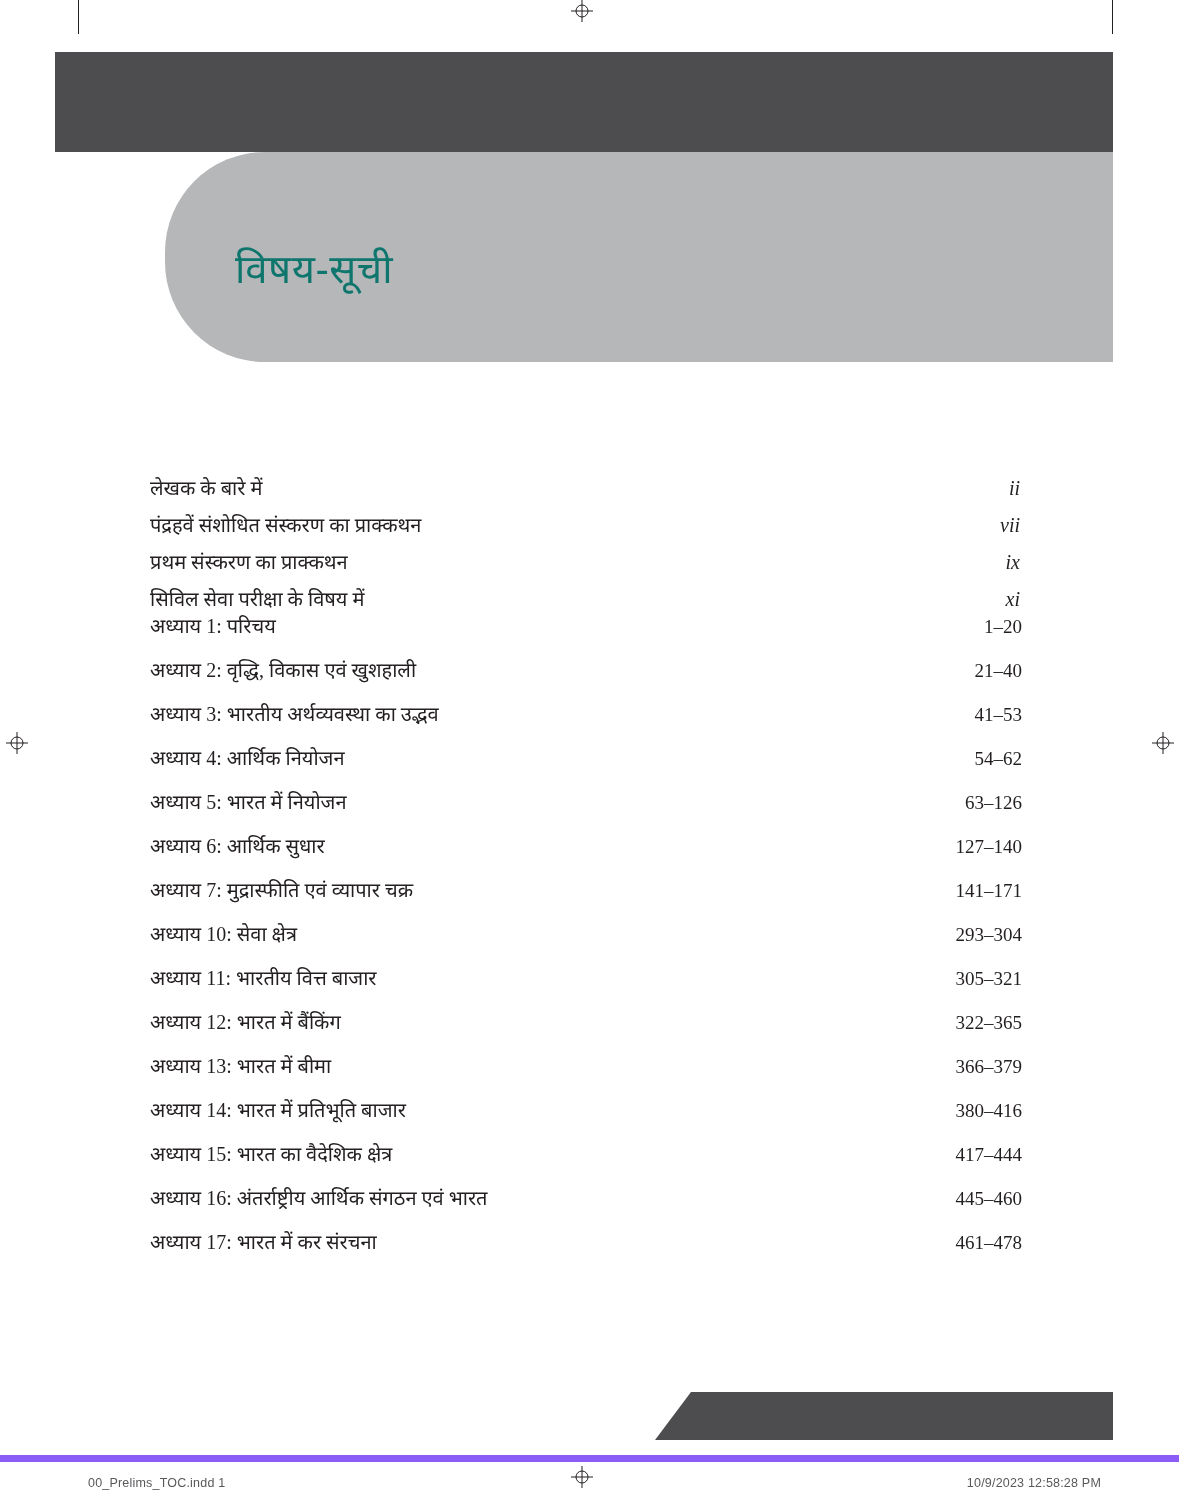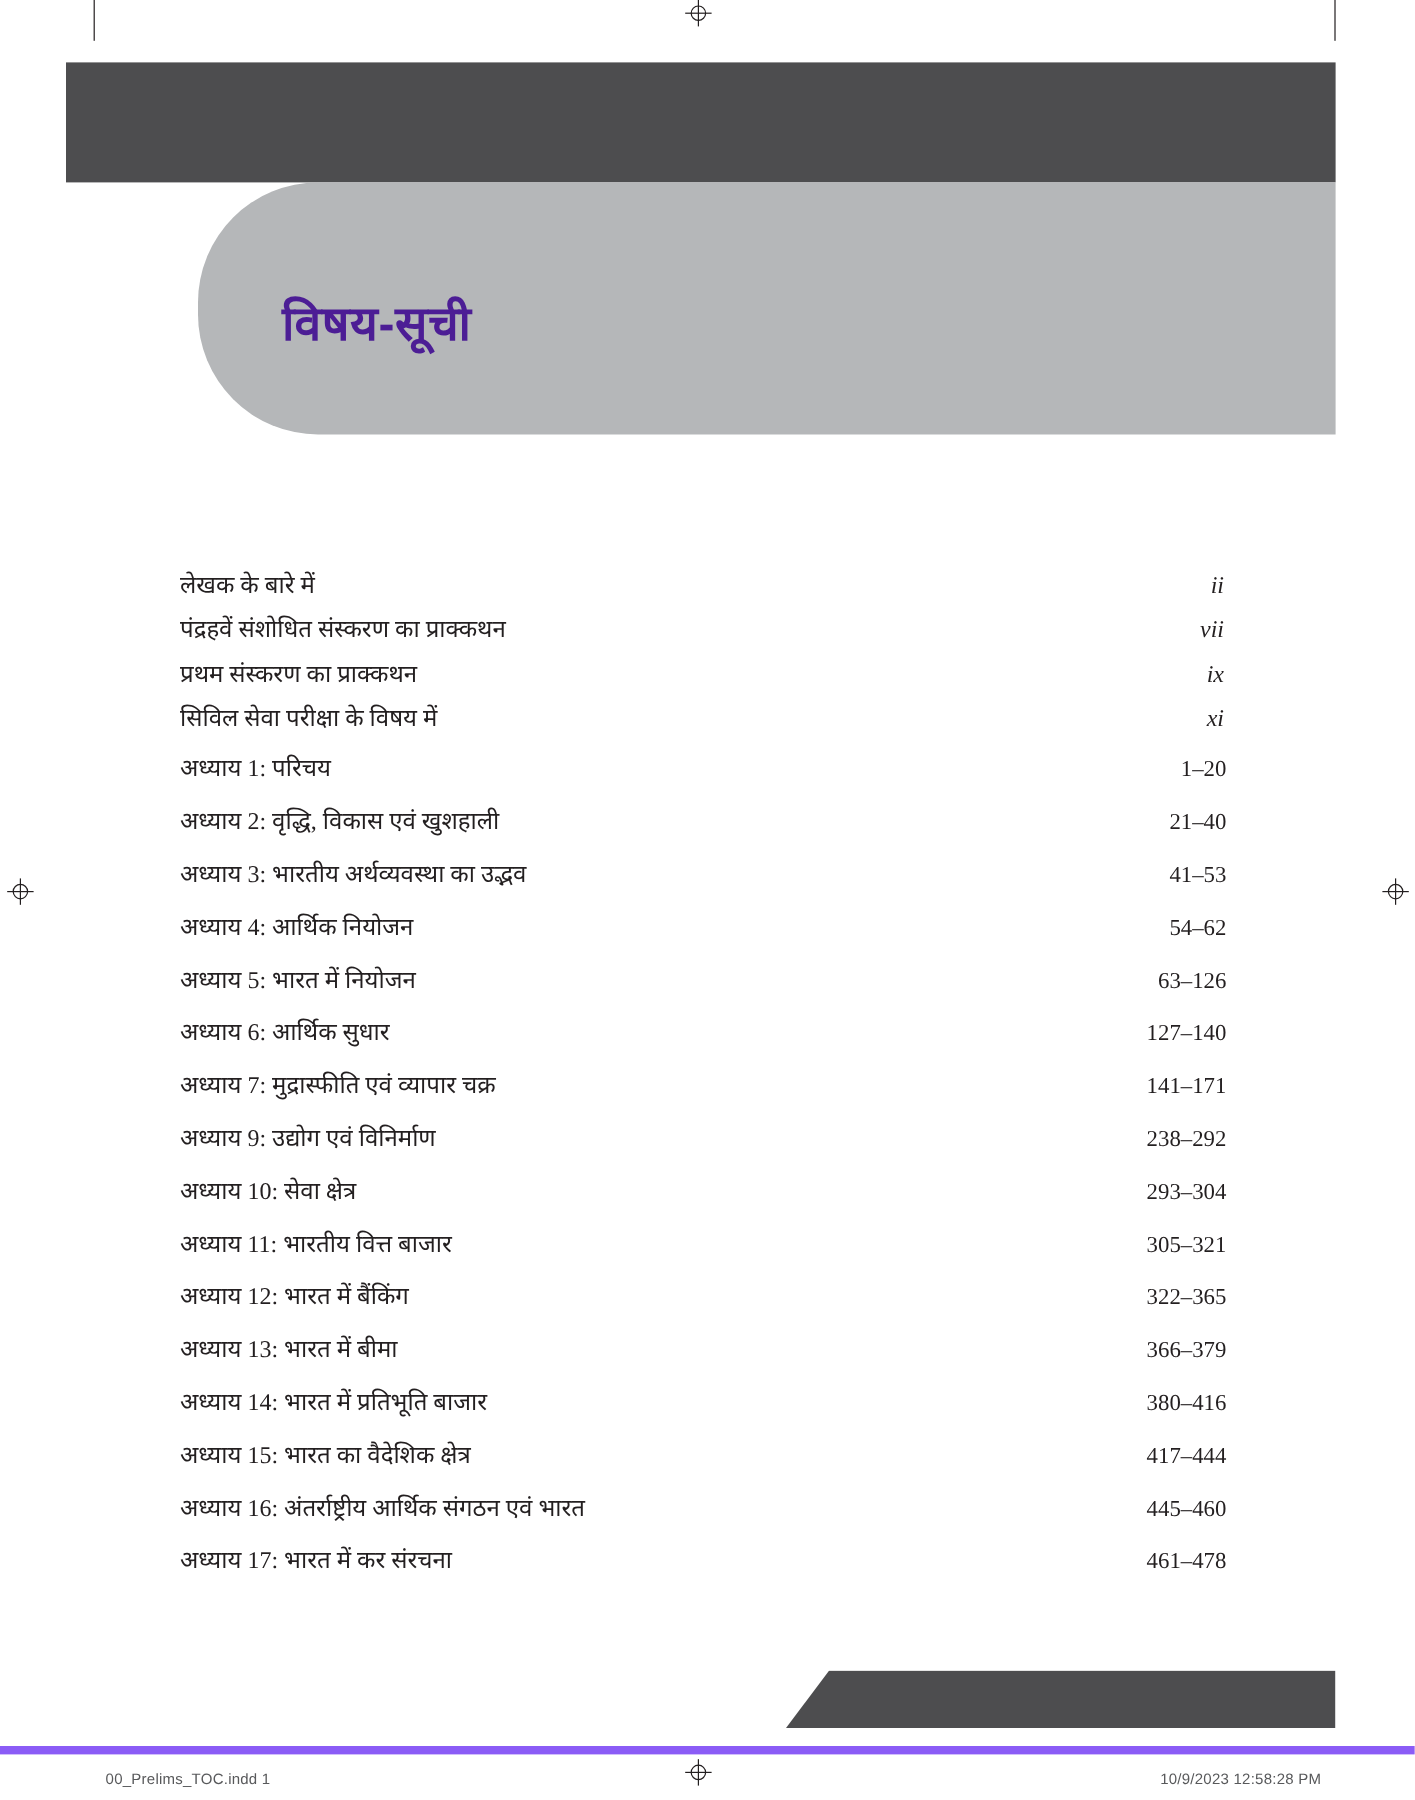--- a/index.html
+++ b/index.html
@@ -76,23 +76,23 @@
     background: #b5b7b9;
     border-top-left-radius: 100px;
     border-bottom-left-radius: 100px;
   }
   .banner-title {
     position: absolute;
     left: 235px;
     top: 213px;
     font-family: "Liberation Sans", "DejaVu Sans", sans-serif;
     font-size: 40px;
-    font-weight: bold;
+    font-weight: normal;
     letter-spacing: 0.5px;
-    color: #4c1d95;
+    color: #0f766e;
   }
 
   
   .banner-dark-bottom {
     position: absolute;
     left: 655px;
     top: 1392px;
     width: 458px;
     height: 48px;
     background: #4d4d4f;
@@ -191,21 +191,21 @@
     <span class="toc-page roman">ii</span>
   </div>
   <div class="toc-row front">
     <span class="toc-label">पंद्रहवें संशोधित संस्करण का प्राक्कथन</span>
     <span class="toc-page roman">vii</span>
   </div>
   <div class="toc-row front">
     <span class="toc-label">प्रथम संस्करण का प्राक्कथन</span>
     <span class="toc-page roman">ix</span>
   </div>
-  <div class="toc-row front" style="margin-bottom:22px;">
+  <div class="toc-row front" style="margin-bottom:7px;">
     <span class="toc-label">सिविल सेवा परीक्षा के विषय में</span>
     <span class="toc-page roman">xi</span>
   </div>
 
   <div class="toc-row chapter">
     <span class="toc-label">अध्याय 1: परिचय</span>
     <span class="toc-page">1–20</span>
   </div>
   <div class="toc-row chapter">
     <span class="toc-label">अध्याय 2: वृद्धि, विकास एवं खुशहाली</span>
@@ -223,24 +223,20 @@
     <span class="toc-label">अध्याय 5: भारत में नियोजन</span>
     <span class="toc-page">63–126</span>
   </div>
   <div class="toc-row chapter">
     <span class="toc-label">अध्याय 6: आर्थिक सुधार</span>
     <span class="toc-page">127–140</span>
   </div>
   <div class="toc-row chapter">
     <span class="toc-label">अध्याय 7: मुद्रास्फीति एवं व्यापार चक्र</span>
     <span class="toc-page">141–171</span>
-  </div>
-  <div class="toc-row chapter">
-    <span class="toc-label">अध्याय 9: उद्योग एवं विनिर्माण</span>
-    <span class="toc-page">238–292</span>
   </div>
   <div class="toc-row chapter">
     <span class="toc-label">अध्याय 10: सेवा क्षेत्र</span>
     <span class="toc-page">293–304</span>
   </div>
   <div class="toc-row chapter">
     <span class="toc-label">अध्याय 11: भारतीय वित्त बाजार</span>
     <span class="toc-page">305–321</span>
   </div>
   <div class="toc-row chapter">

